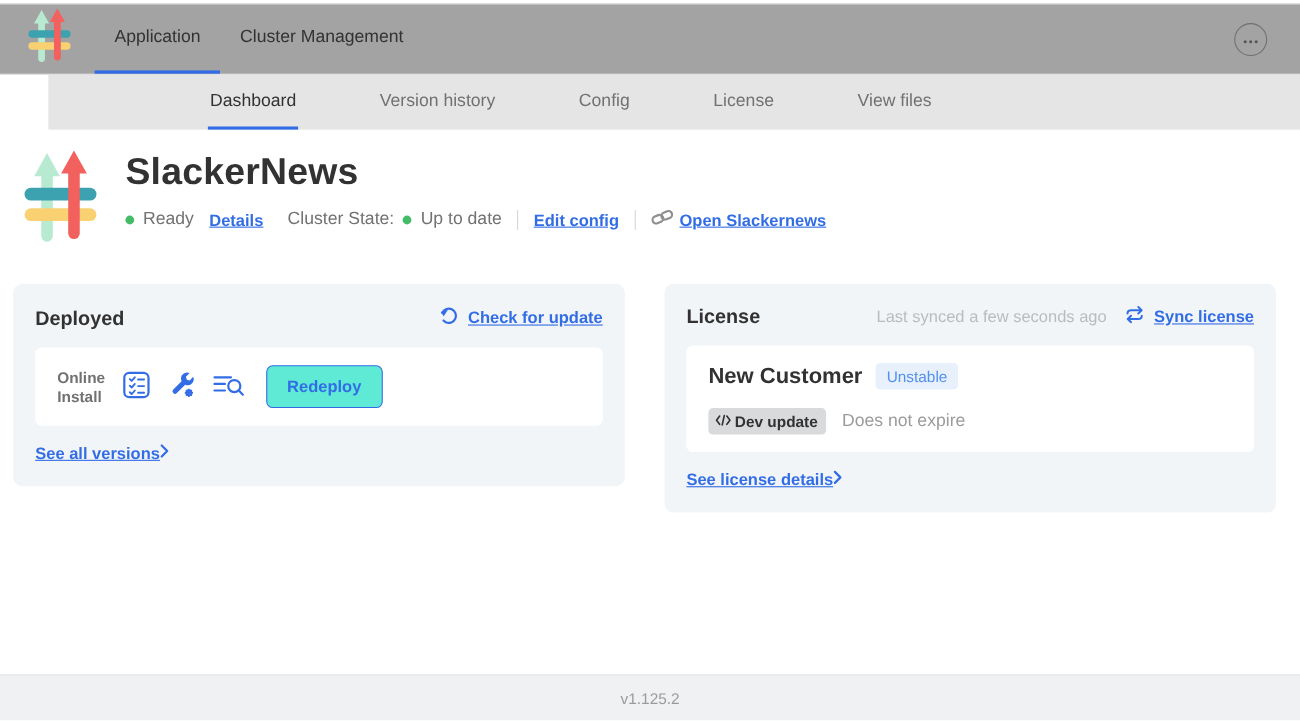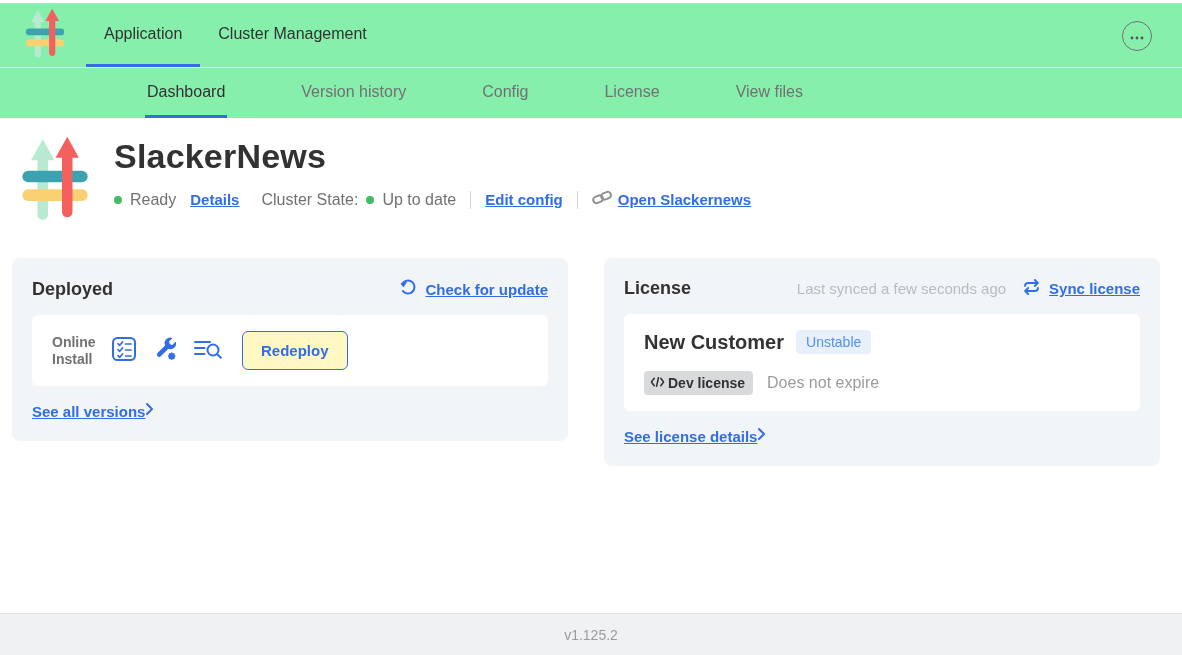--- a/index.html
+++ b/index.html
@@ -14,21 +14,21 @@
   }
   .top-line { height: 4px; border-bottom: 1px solid #d2d2d2; background: #fff; }
 
   
   .top-nav {
     height: 64px;
     display: flex;
     align-items: stretch;
     padding: 0 30px 0 24px;
     border-bottom: 1px solid #e7eaec;
-    background: #86efac;
+    background: #a3a3a3;
   }
   .brand { display: flex; align-items: center; margin-right: 20px; }
   .top-tabs { display: flex; align-items: stretch; }
   .top-tab {
     display: flex; align-items: center;
     padding: 0 18px;
     font-size: 16px; font-weight: 500; color: #323232;
     border-bottom: 3px solid transparent;
     cursor: pointer;
   }
@@ -40,25 +40,26 @@
     border-radius: 50%;
     border: 1.5px solid #717171;
     background: transparent;
     display: flex; align-items: center; justify-content: center;
     cursor: pointer;
   }
 
   
   .sub-nav {
     height: 50px;
-    background: #86efac;
+    background: #e5e5e5;
     display: flex;
     align-items: stretch;
     padding-left: 145px;
     gap: 72px;
+    margin-left: 44px;
   }
   .sub-tab {
     display: flex; align-items: center;
     padding: 0 2px;
     font-size: 16px; color: #717171;
     border-bottom: 3px solid transparent;
     cursor: pointer;
   }
   .sub-tab.active { color: #323232; font-weight: 500; border-bottom-color: #326DE6; }
 
@@ -118,21 +119,21 @@
     font-size: 14px; color: #9b9b9b;
     width: 200px; line-height: 1.3;
   }
   .ver-controls { display: flex; align-items: center; gap: 15px; }
   .install-type {
     font-size: 14px; font-weight: 600; color: #717171;
     width: 44px; line-height: 1.2;
   }
   .icon-btn { background: none; border: none; cursor: pointer; display: flex; align-items: center; padding: 0; }
   .redeploy-btn {
-    background: #fef9c3;
+    background: #5eead4;
     border: 1px solid #326DE6;
     color: #326DE6;
     font-weight: 700;
     font-size: 15px;
     font-family: "Liberation Sans", sans-serif;
     padding: 10px 18px;
     border-radius: 6px;
     cursor: pointer;
     margin-left: 4px;
   }
@@ -356,21 +357,21 @@
         </div>
         <div class="lic-row">
           <span class="badge-gray">
             <span>
               <svg width="15" height="12" viewBox="0 0 16 12" fill="none" stroke="#323232" stroke-width="1.6" stroke-linecap="round" stroke-linejoin="round">
                 <polyline points="4.5,2 1.5,6 4.5,10"></polyline>
                 <polyline points="11.5,2 14.5,6 11.5,10"></polyline>
                 <line x1="9" y1="1.5" x2="7" y2="10.5"></line>
               </svg>
             </span>
-            <span>Dev license</span>
+            <span>Dev update</span>
           </span>
           <span class="expiry">Does not expire</span>
         </div>
       </div>
 
       <span class="see-link">
         <a class="lnk">See license details</a>
         <span>
           <svg width="9" height="14" viewBox="0 0 9 14" fill="none" stroke="#326DE6" stroke-width="2" stroke-linecap="round" stroke-linejoin="round">
               <polyline points="2,2 7,7 2,12"></polyline>

